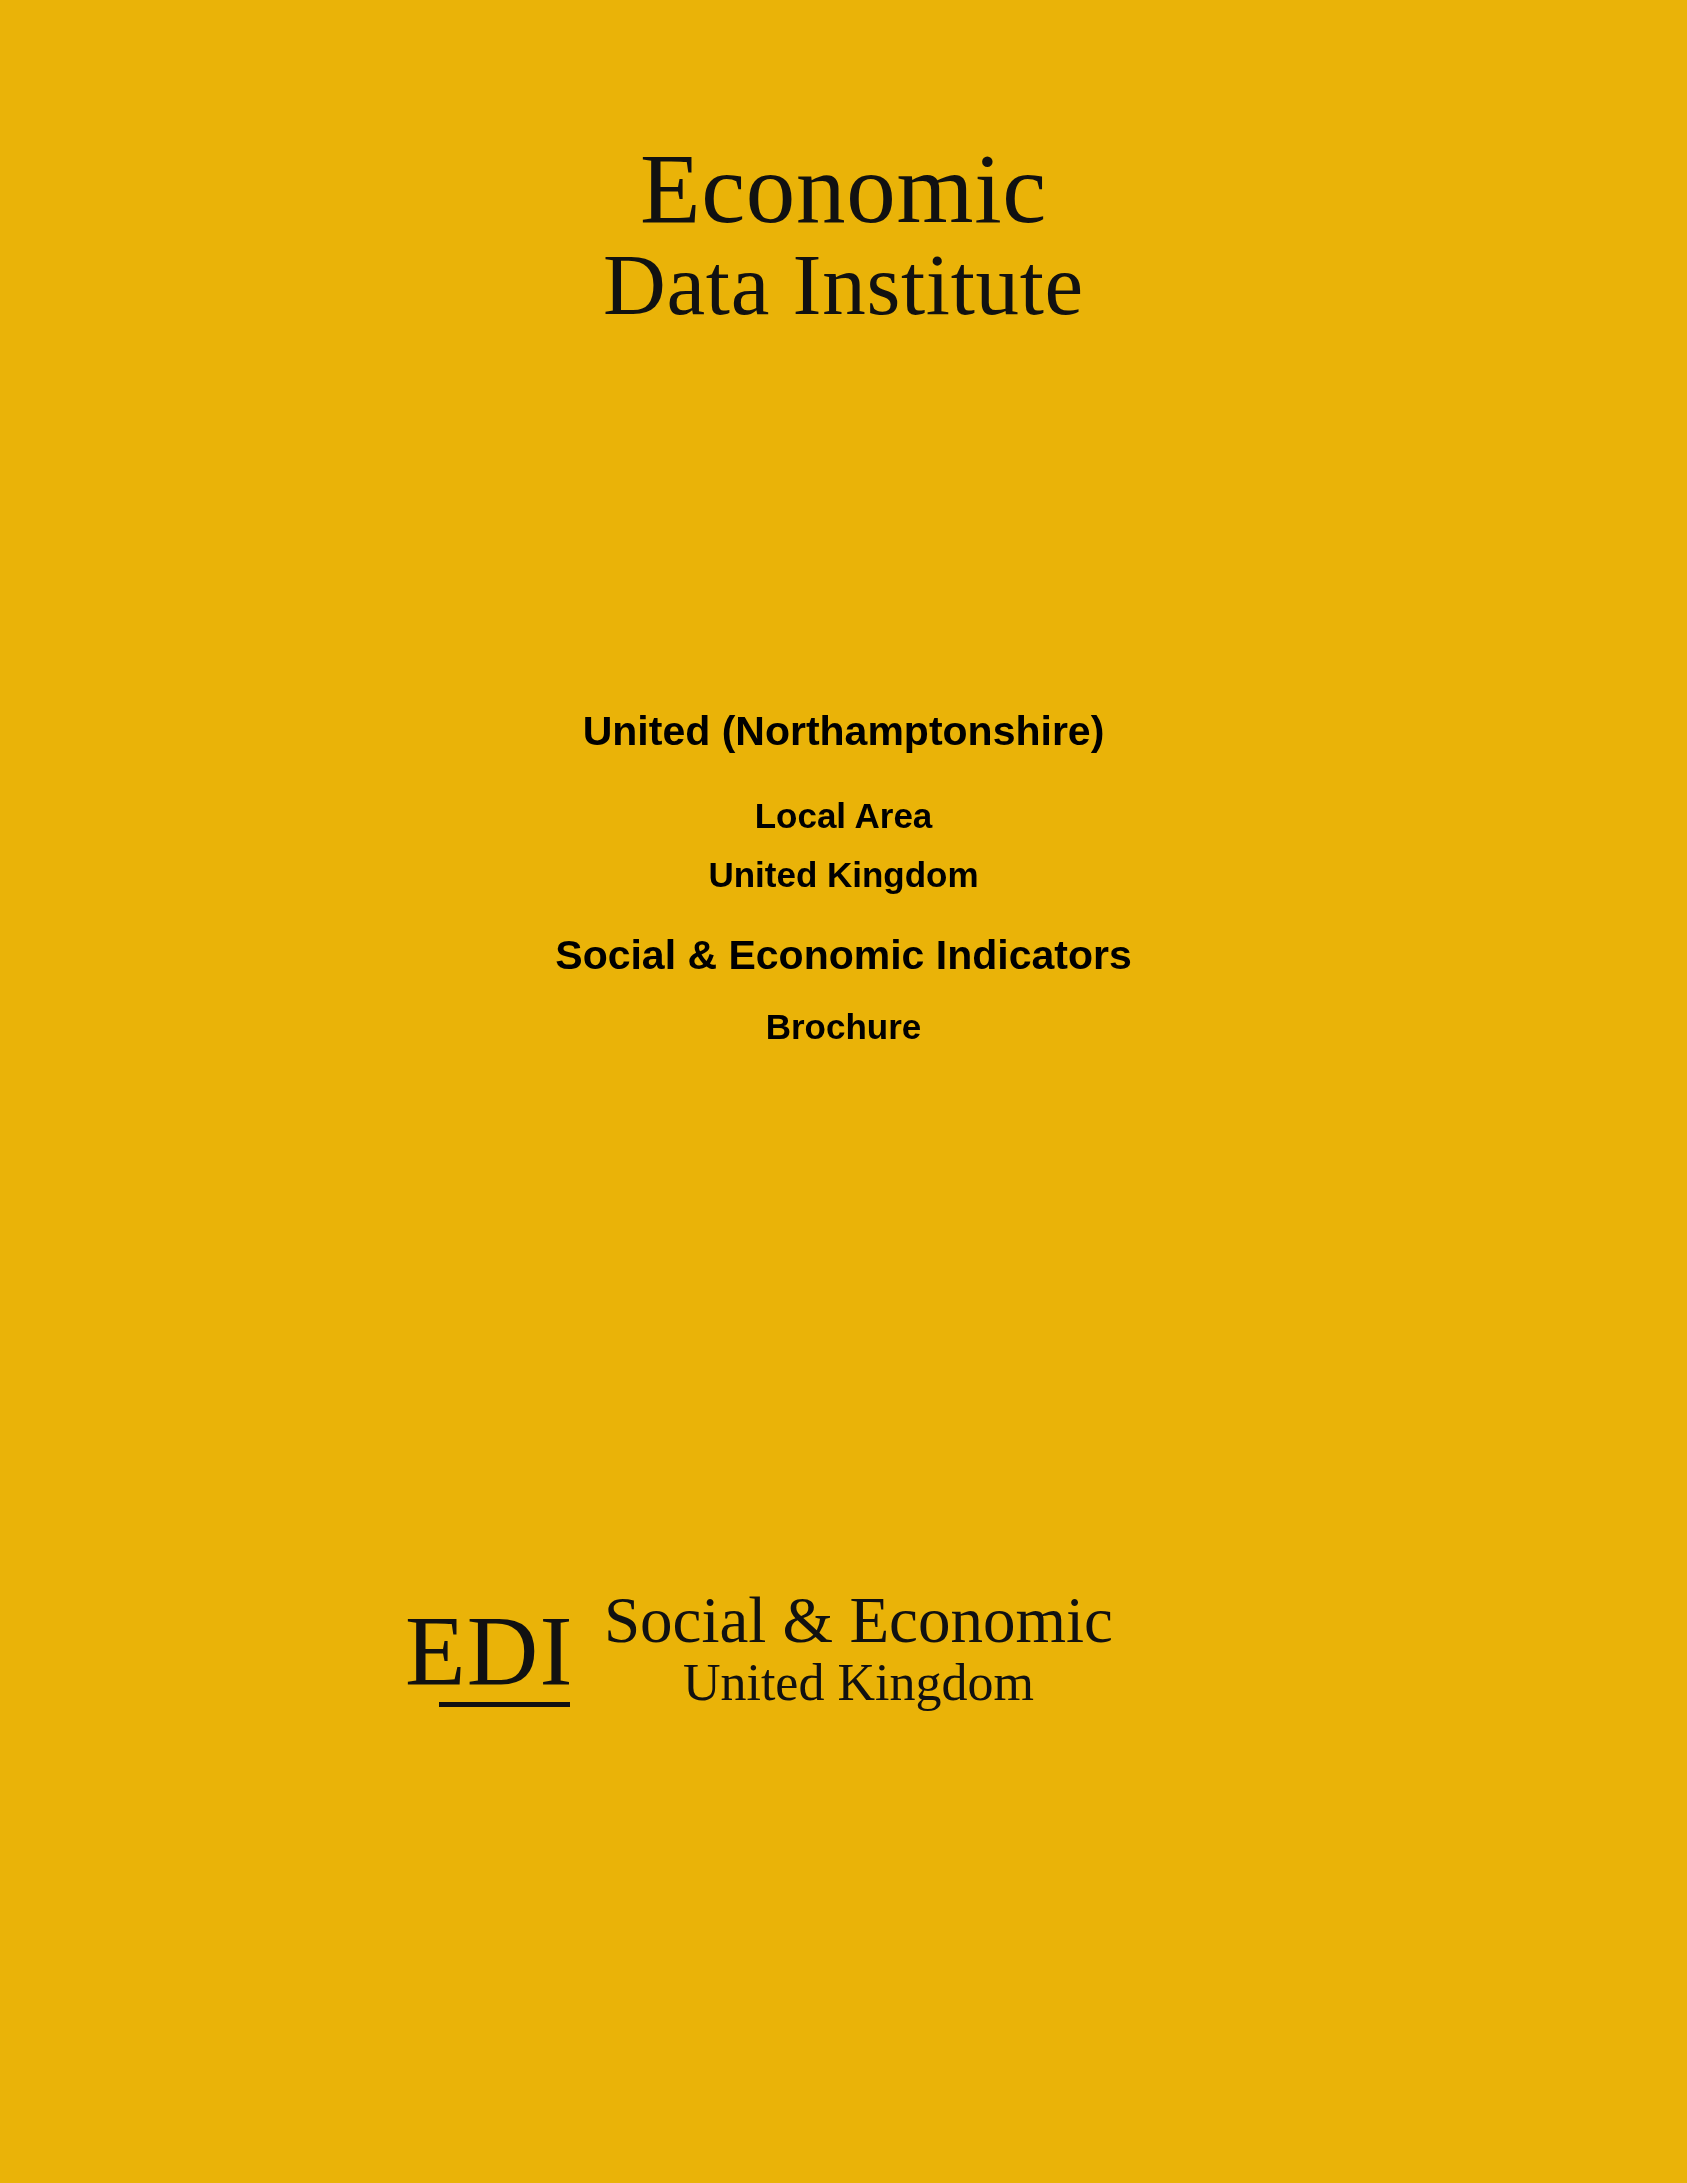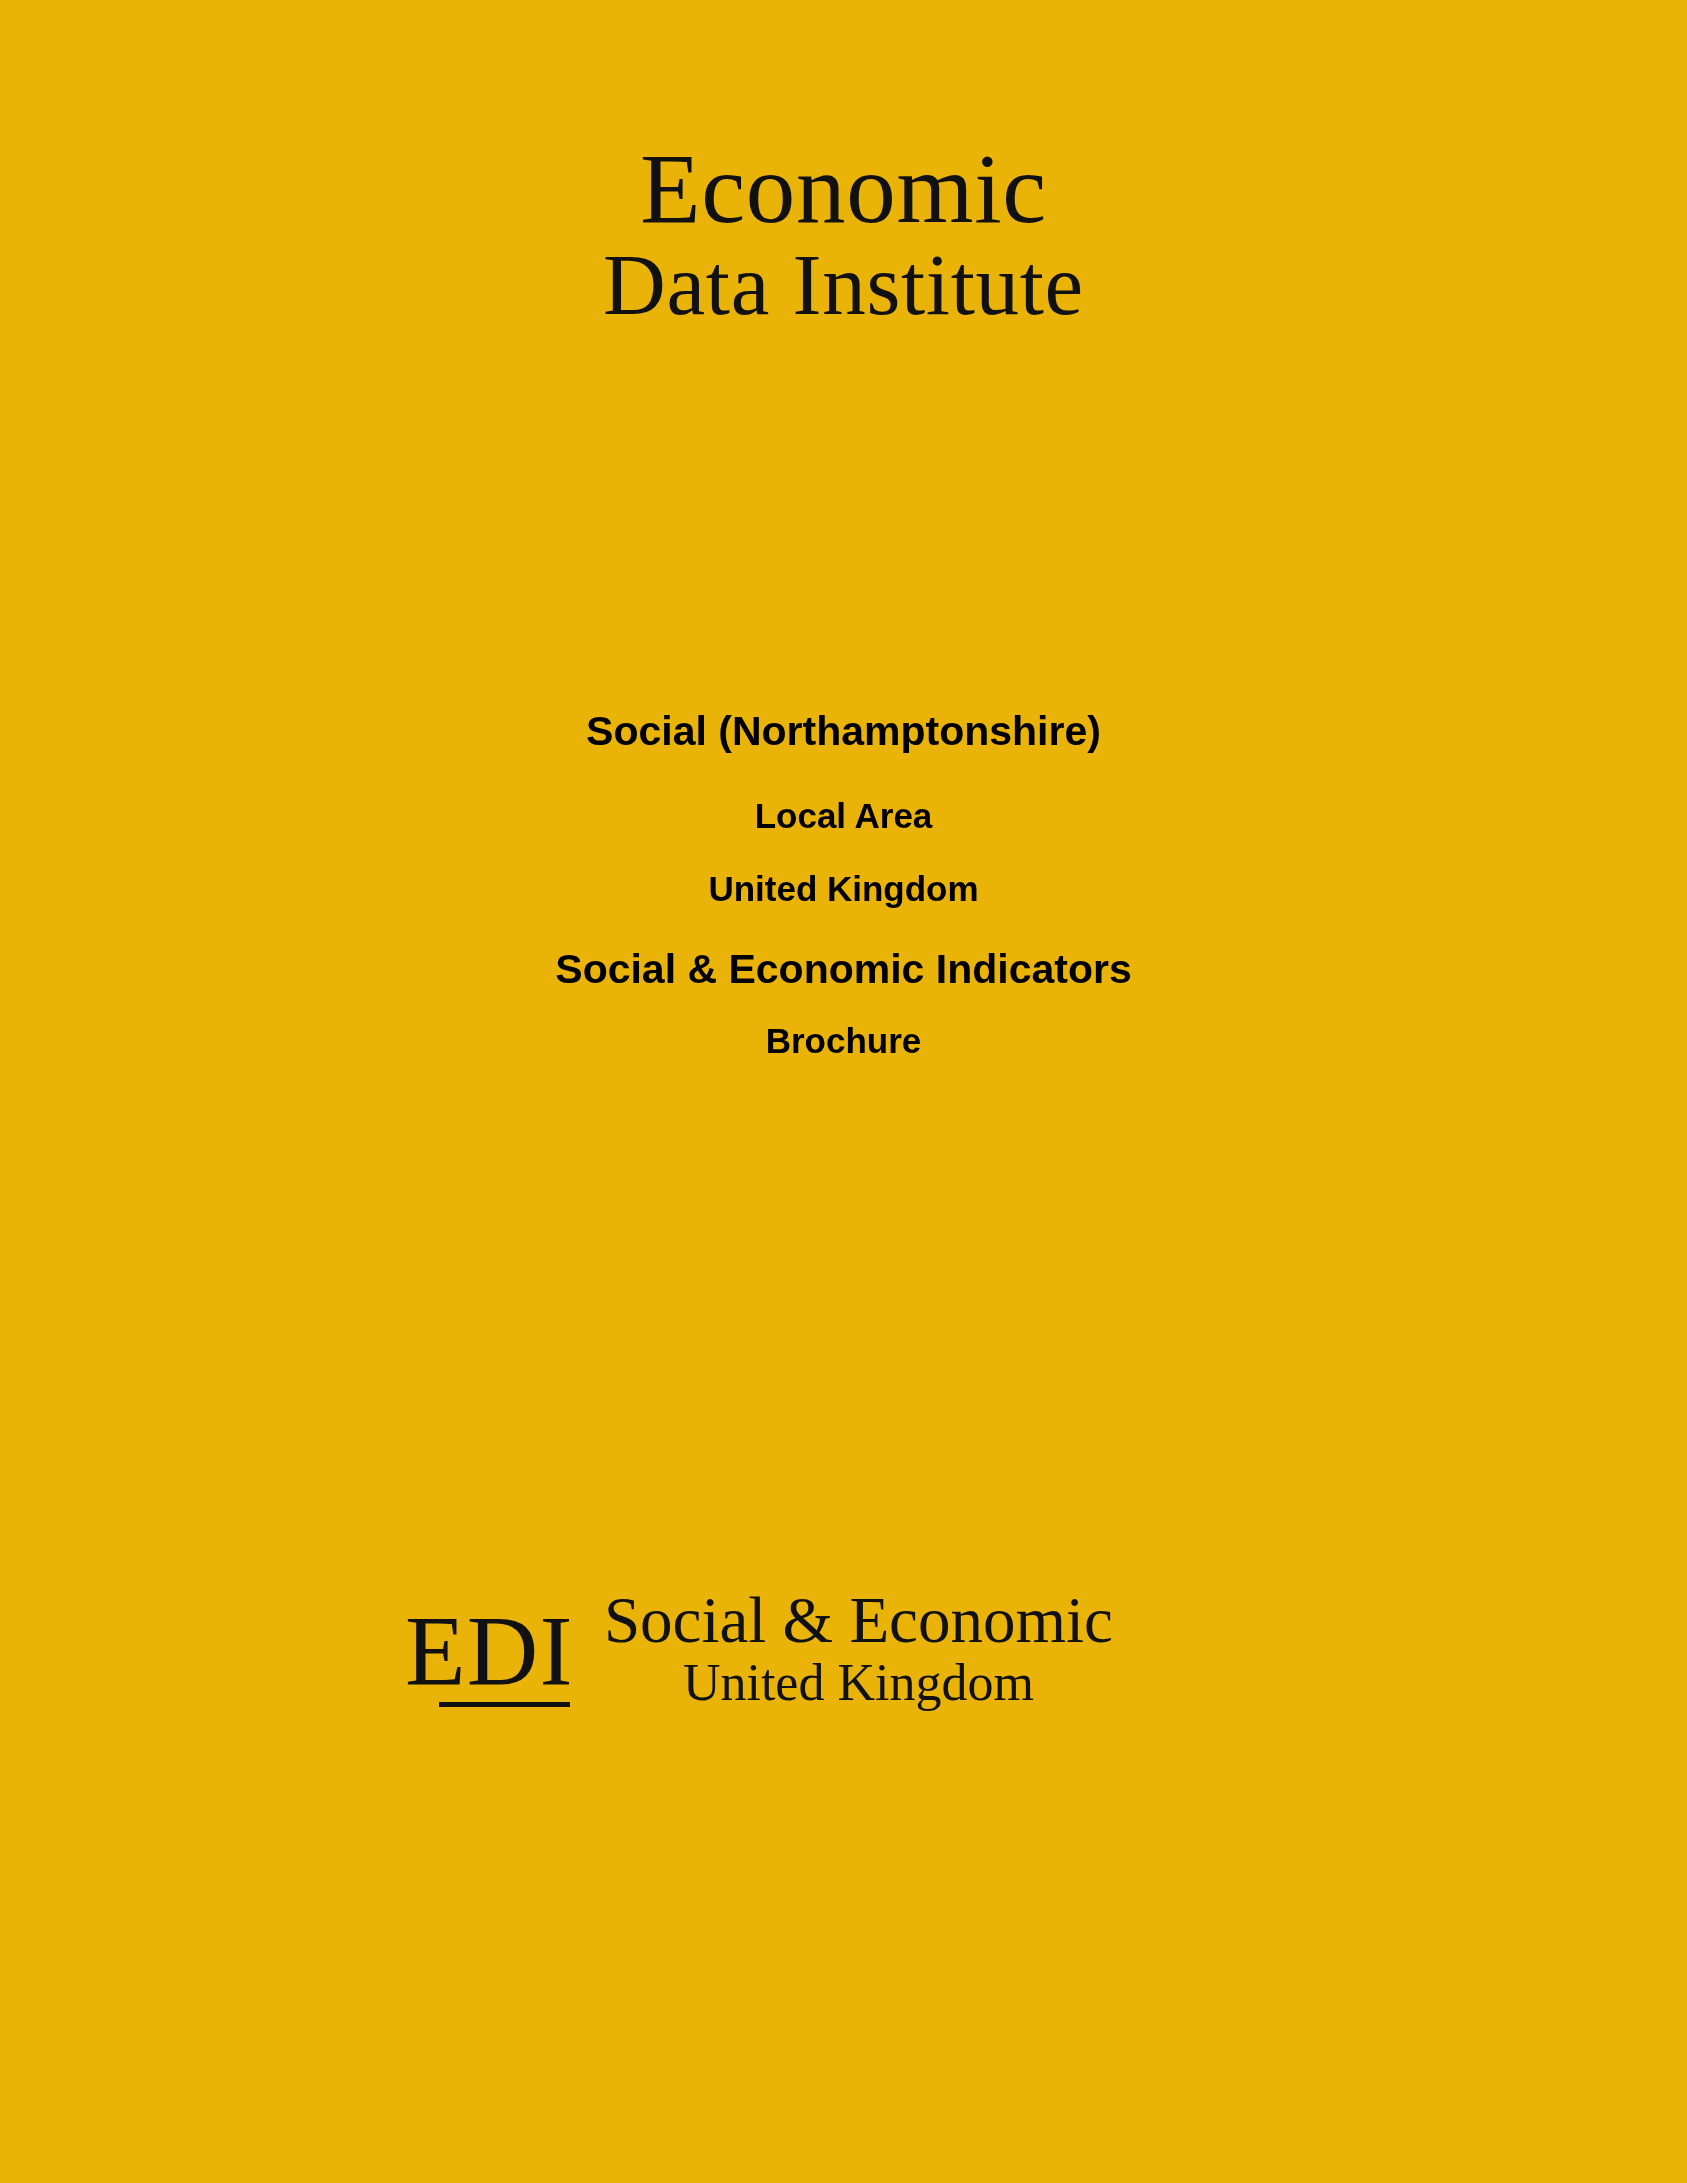--- a/index.html
+++ b/index.html
@@ -61,21 +61,21 @@
     font-weight: bold;
     color: #000000;
     letter-spacing: 0px;
   }
   .t-area {
     font-size: 41px;
     margin-bottom: 41px;
   }
   .t-type {
     font-size: 35px;
-    margin-bottom: 33px;
+    margin-bottom: 19px;
   }
   .t-country {
     font-size: 35px;
     margin-bottom: 37px;
   }
   .t-subject {
     font-size: 41px;
     margin-bottom: 28px;
   }
   .t-doctype {
@@ -130,21 +130,21 @@
 <body>
 
 <div class="page">
 
   <div class="masthead">
     <span class="line1">Economic</span>
     <span class="line2">Data Institute</span>
   </div>
 
   <div class="title-block">
-    <span class="t-line t-area">Social (Northamptonshire)</span>
+    <span class="t-line t-area">United (Northamptonshire)</span>
     <span class="t-line t-type">Local Area</span>
     <span class="t-line t-country">United Kingdom</span>
     <span class="t-line t-subject">Social &amp; Economic Indicators</span>
     <span class="t-line t-doctype">Brochure</span>
   </div>
 
   <div class="footer-logo">
     <span class="edi-mark">EDI<span class="underline"></span></span>
     <span class="edi-words">
       <span class="w1">Social &amp; Economic</span>

